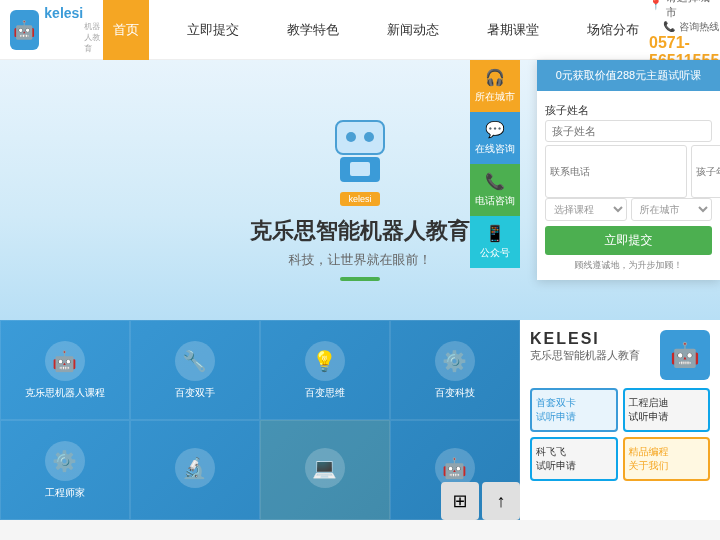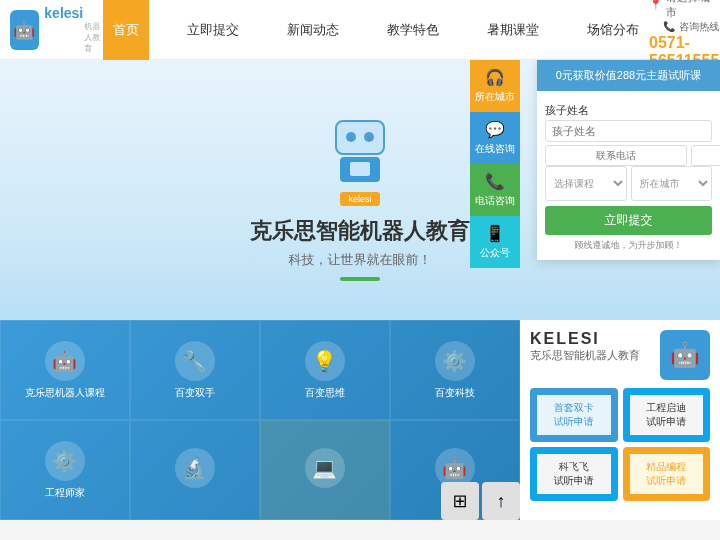--- a/index.html
+++ b/index.html
@@ -32,22 +32,22 @@
     .hero-subtitle { font-size: 13px; color: #666; margin-top: 5px; }
     .hero-bar { width: 40px; height: 4px; background: #4caf50; border-radius: 2px; margin-top: 8px; }
 
     
     .form-panel { position: absolute; top: 0; right: 0; width: 183px; background: #fff; box-shadow: 0 2px 10px rgba(0,0,0,0.15); z-index: 10; }
     .form-header { background: #4a9fd4; color: #fff; text-align: center; padding: 8px; font-size: 11px; }
     .form-body { padding: 8px; }
     .form-label { font-size: 11px; color: #333; margin-bottom: 2px; margin-top: 4px; }
     .form-row { display: flex; gap: 4px; }
     .form-input { width: 100%; border: 1px solid #ddd; border-radius: 3px; padding: 4px 6px; font-size: 11px; color: #999; margin-bottom: 3px; }
-    .form-input-half { flex: 1; border: 1px solid #ddd; border-radius: 3px; padding: 4px 4px; font-size: 10px; color: #999; text-align: center; }
-    .form-select-half { flex: 1; border: 1px solid #ddd; border-radius: 3px; padding: 10px 4px; font-size: 10px; color: #999; background: #fff; }
+    .form-input-half { flex: 1; border: 1px solid #ddd; border-radius: 3px; padding: 20px 4px; font-size: 10px; color: #999; }
+    .form-select-half { flex: 1; border: 1px solid #ddd; border-radius: 3px; padding: 4px 4px; font-size: 10px; color: #999; background: #fff; }
     .form-submit { width: 100%; background: #4caf50; color: #fff; border: none; border-radius: 3px; padding: 6px; font-size: 12px; cursor: pointer; margin-top: 5px; }
     .form-note { font-size: 9px; color: #888; text-align: center; margin-top: 4px; }
 
     
     .side-btns { position: absolute; right: 0; top: 60px; display: flex; flex-direction: column; z-index: 20; }
     .side-btn { width: 50px; padding: 8px 4px; display: flex; flex-direction: column; align-items: center; gap: 3px; cursor: pointer; font-size: 10px; color: #fff; }
     .side-btn-orange { background: #f5a623; }
     .side-btn-blue { background: #3b9bd8; }
     .side-btn-green { background: #4caf50; }
     .side-btn-cyan { background: #26c6da; }
@@ -63,21 +63,21 @@
     .card-item { display: flex; flex-direction: column; align-items: center; justify-content: center; padding: 8px 4px; cursor: pointer; border: 1px solid rgba(255,255,255,0.1); }
     .card-icon { width: 40px; height: 40px; background: rgba(255,255,255,0.2); border-radius: 50%; display: flex; align-items: center; justify-content: center; font-size: 20px; margin-bottom: 5px; }
     .card-label { font-size: 10px; color: #fff; text-align: center; }
 
     .cards-right { width: 200px; background: #fff; padding: 10px; }
     .cards-right-header { display: flex; justify-content: space-between; align-items: flex-start; margin-bottom: 8px; }
     .brand-title { font-size: 16px; font-weight: bold; color: #333; letter-spacing: 2px; }
     .brand-subtitle { font-size: 11px; color: #666; }
     .brand-logo-r { width: 50px; height: 50px; background: #3b9bd8; border-radius: 6px; display: flex; align-items: center; justify-content: center; color: #fff; font-size: 24px; }
     .cards-right-btns { display: grid; grid-template-columns: 1fr 1fr; gap: 5px; }
-    .right-btn { background: #f5f5f5; border: 7px solid #0ea5e9; border-radius: 4px; padding: 6px 4px; text-align: center; cursor: pointer; font-size: 10px; color: #333; line-height: 1.4; }
+    .right-btn { background: #f5f5f5; border: 2px solid #0ea5e9; border-radius: 4px; padding: 6px 4px; cursor: pointer; font-size: 10px; color: #333; line-height: 1.4; }
     .right-btn-blue { background: #e8f4fc; border-color: #3b9bd8; color: #3b9bd8; }
     .right-btn-orange { background: #fff8e1; border-color: #f5a623; color: #f5a623; }
 
     
     .robot-face { width: 60px; height: 70px; position: relative; }
     .rf-head { width: 50px; height: 35px; background: #c8e6fa; border-radius: 8px; border: 2px solid #4a9fd4; margin: 0 auto; position: relative; display: flex; align-items: center; justify-content: center; }
     .rf-eyes { display: flex; gap: 8px; }
     .rf-eye { width: 10px; height: 10px; background: #4a9fd4; border-radius: 50%; }
     .rf-body { width: 40px; height: 25px; background: #3b9bd8; border-radius: 4px; margin: 2px auto 0; display: flex; align-items: center; justify-content: center; }
     .rf-chest { width: 20px; height: 14px; background: #c8e6fa; border-radius: 2px; }
@@ -92,22 +92,22 @@
     <div class="logo-icon">🤖</div>
     <div class="logo-text">
       <span class="logo-en">kelesi</span>
       <span class="logo-cn" style="font-size:8px;color:#aaa;margin-left:40px;">机器人教育</span>
     </div>
   </div>
 
   <nav class="nav-bar">
     <div class="nav-item active">首页</div>
     <div class="nav-item">立即提交</div>
+    <div class="nav-item">教学特色</div>
     <div class="nav-item">新闻动态</div>
-    <div class="nav-item">教学特色</div>
     <div class="nav-item">暑期课堂</div>
     <div class="nav-item">场馆分布</div>
   </nav>
 
   <div class="header-right">
     <div class="city-select">
       <span>📍</span>
       <span>请选择城市</span>
     </div>
     <div class="phone-line">
@@ -235,18 +235,18 @@
         <div class="brand-logo-r">🤖</div>
       </div>
       <div class="cards-right-btns">
         <div class="right-btn right-btn-blue" style="white-space:pre-line;">首套双卡
 试听申请</div>
         <div class="right-btn" style="white-space:pre-line;">工程启迪
 试听申请</div>
         <div class="right-btn" style="white-space:pre-line;">科飞飞
 试听申请</div>
         <div class="right-btn right-btn-orange" style="white-space:pre-line;">精品编程
-试听申请</div>
+关于我们</div>
       </div>
     </div>
   </div>
 
 </div>
 
 </body></html>

